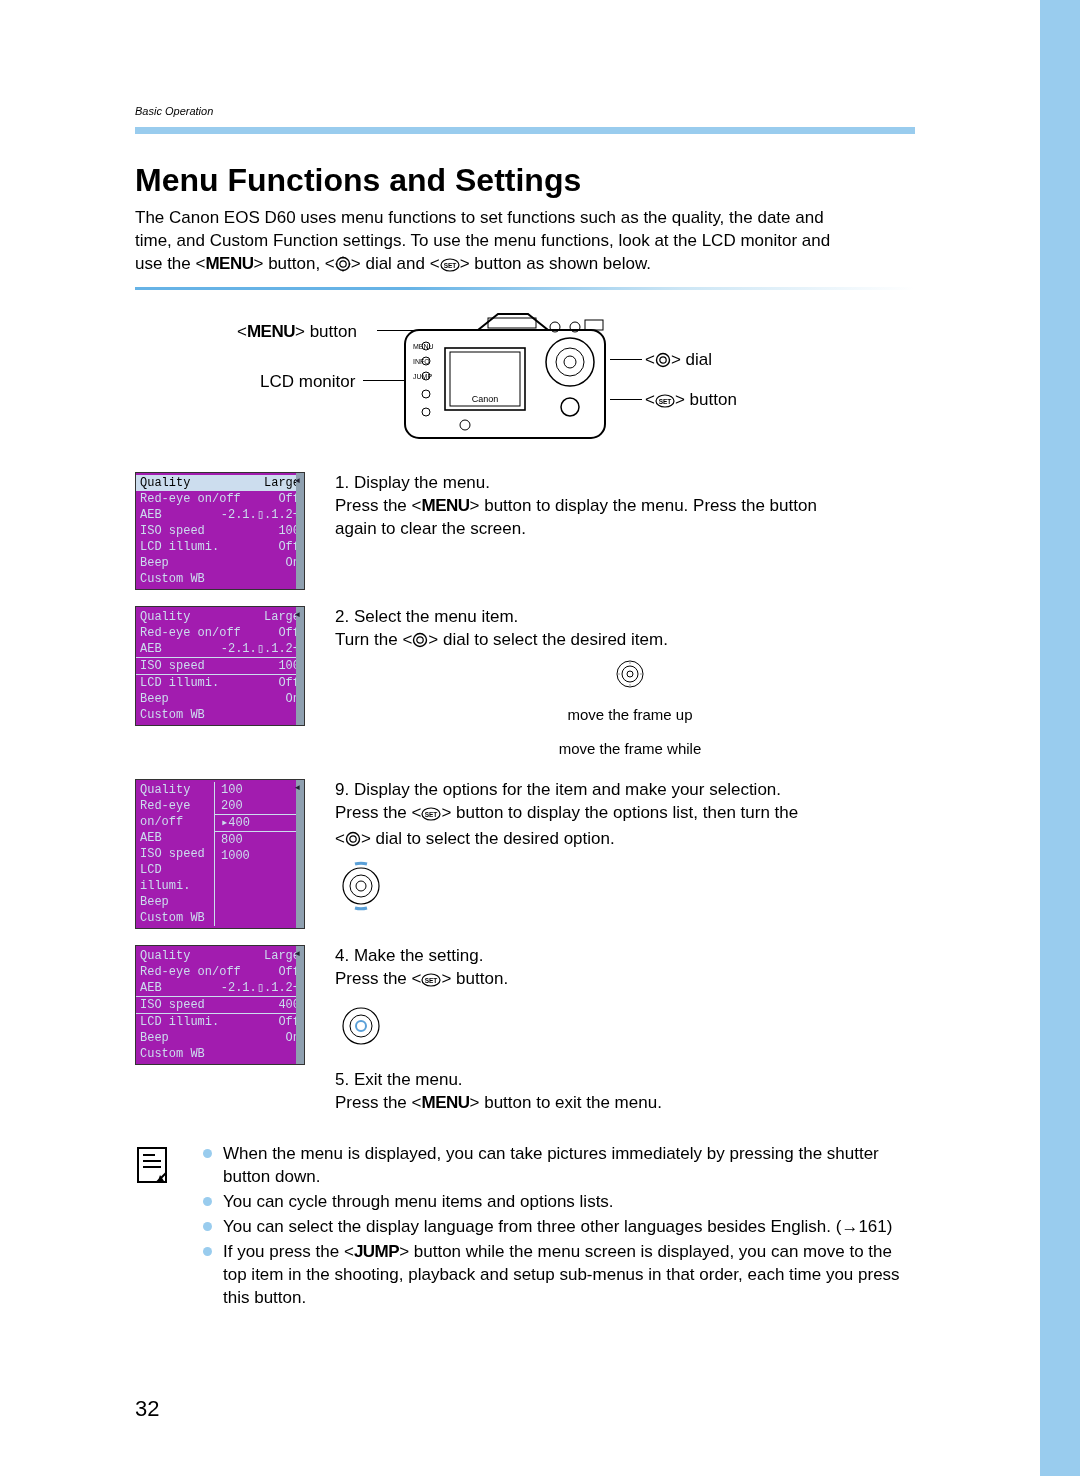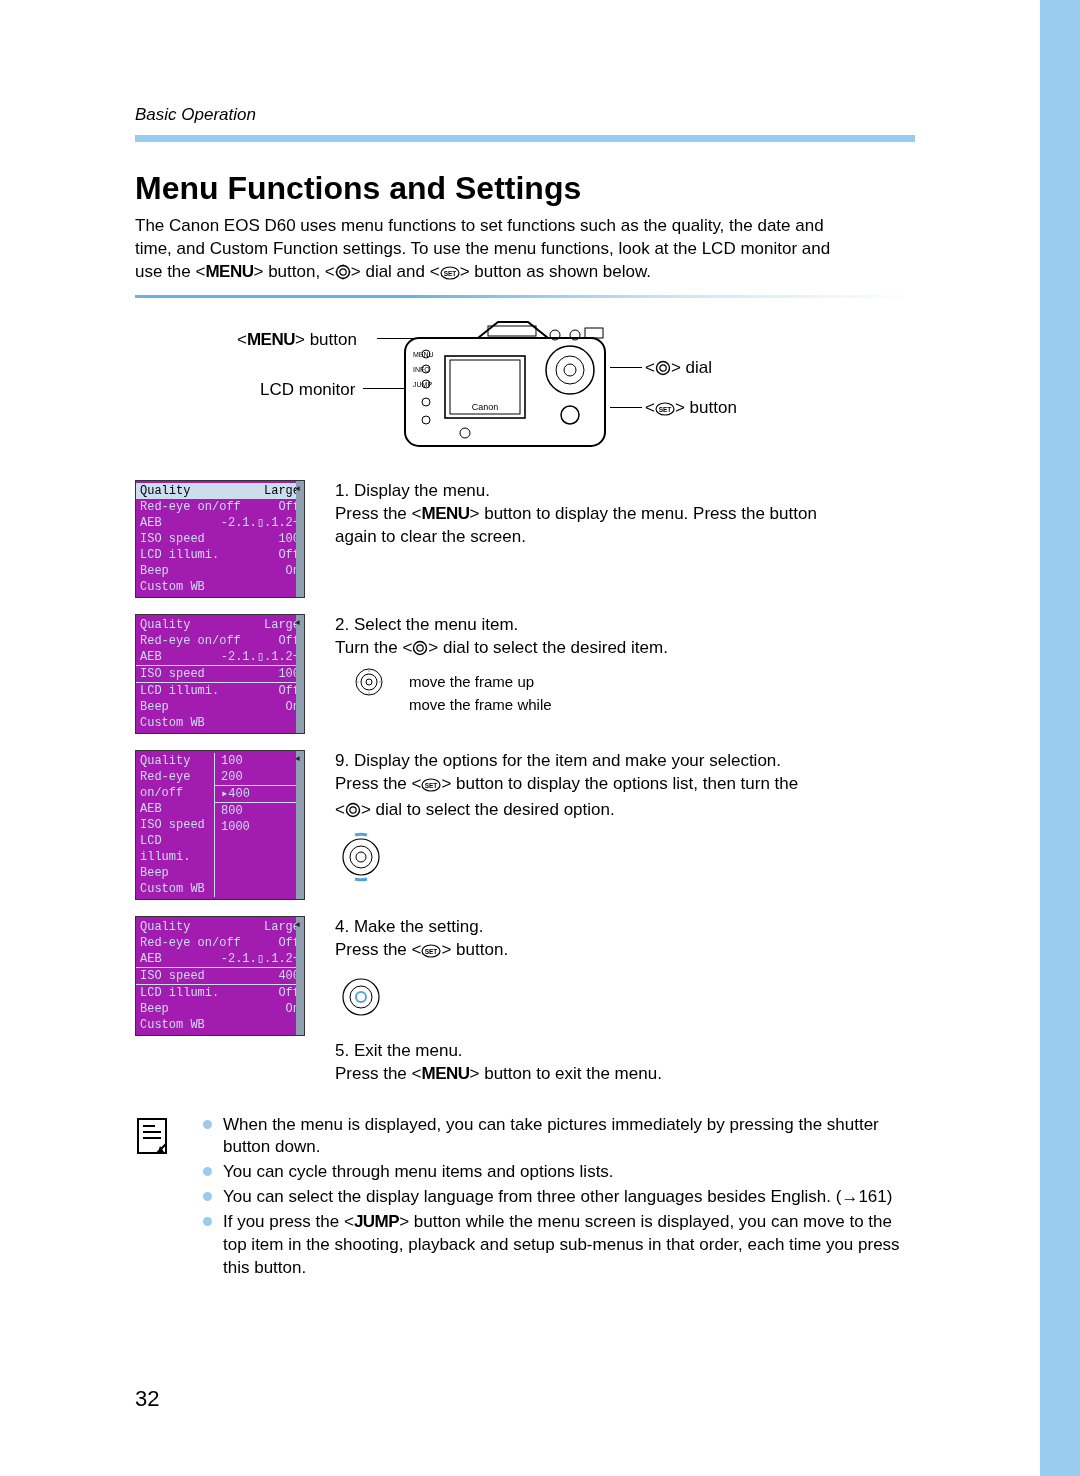--- a/index.html
+++ b/index.html
@@ -1,19 +1,19 @@
 <!DOCTYPE html>
 <html><head>
 <meta charset="utf-8">
 <style>
   html,body{margin:0;padding:0;background:#fff;font-family:Arial,Helvetica,sans-serif;color:#000;}
   .page{width:1080px;height:1476px;position:relative;box-sizing:border-box;}
   .sidebar-accent{position:absolute;top:0;right:0;width:40px;height:100%;background:#99ccee;}
   .content{position:absolute;left:135px;top:105px;width:780px;}
-  .section-label{font-style:italic;font-size:17px;margin-bottom:10px;}
+  .section-label{font-style:italic;font-size:11px;margin-bottom:10px;}
   .hrule{height:7px;background:#99ccee;margin-bottom:28px;}
   .title{font-size:32px;font-weight:bold;margin:0 0 8px 0;}
   .intro{font-size:17px;line-height:1.35;}
   .menu-label{font-family:"Arial Narrow",Arial,sans-serif;font-weight:bold;font-size:17px;letter-spacing:-0.5px;}
   .dial-icon,.set-icon{display:inline-block;vertical-align:-3px;}
   .grad-rule{height:3px;margin-top:8px;margin-bottom:22px;background:linear-gradient(to right,#66b3e6 0%,#66b3e6 35%,#cce6f5 70%,#ffffff 100%);}
   .diagram-row{position:relative;height:140px;margin-left:110px;}
   .camera-box{position:absolute;left:155px;top:0;width:215px;height:135px;}
   .lbl{position:absolute;font-size:17px;white-space:nowrap;}
   .ln{position:absolute;background:#000;}
@@ -25,27 +25,27 @@
   .lcd-row.hl{background:#cde;color:#000;}
   .lcd-row.boxed{border-top:1px solid #cde;border-bottom:1px solid #cde;}
   .lcd-scroll{position:absolute;right:0;top:0;bottom:0;width:8px;background:#8fa0b0;}
   .lcd-scroll::before{content:"◄";position:absolute;top:0;left:-1px;font-size:8px;color:#223;}
   .lcd-split{display:flex;}
   .lcd-col-l{flex:0 0 78px;}
   .lcd-col-r{flex:1;border-left:1px solid #cde;}
   .lcd-col-r .lcd-row{justify-content:flex-start;padding-left:6px;}
   .step-body{flex:1;font-size:17px;line-height:1.35;}
   .step-head{font-weight:normal;}
-  .mini-dial{display:flex;align-items:center;gap:16px;margin:4px 0 4px 10px;font-size:15px;}
+  .mini-dial{display:flex;align-items:center;gap:16px;margin:4px 0 4px 10px;font-size:15px;flex-direction:column;}
   .tips{display:flex;align-items:flex-start;margin-top:28px;}
   .tips-icon{flex:0 0 40px;margin-right:28px;margin-top:2px;}
   .tips-list{flex:1;font-size:17px;line-height:1.35;}
   .tips-list .it{position:relative;padding-left:20px;margin-bottom:2px;}
   .tips-list .it::before{content:"";position:absolute;left:0;top:6px;width:9px;height:9px;border-radius:50%;background:#99ccee;}
-  .pagenum{position:absolute;left:135px;bottom:64px;font-size:22px;margin-top:32px;}
+  .pagenum{position:absolute;left:135px;bottom:54px;font-size:22px;margin-top:32px;}
 </style>
 </head>
 <body>
 
 <div class="page">
   <div class="sidebar-accent"></div>
 
   <div class="content">
     <div class="section-label">Basic Operation</div>
     <div class="hrule"></div>

